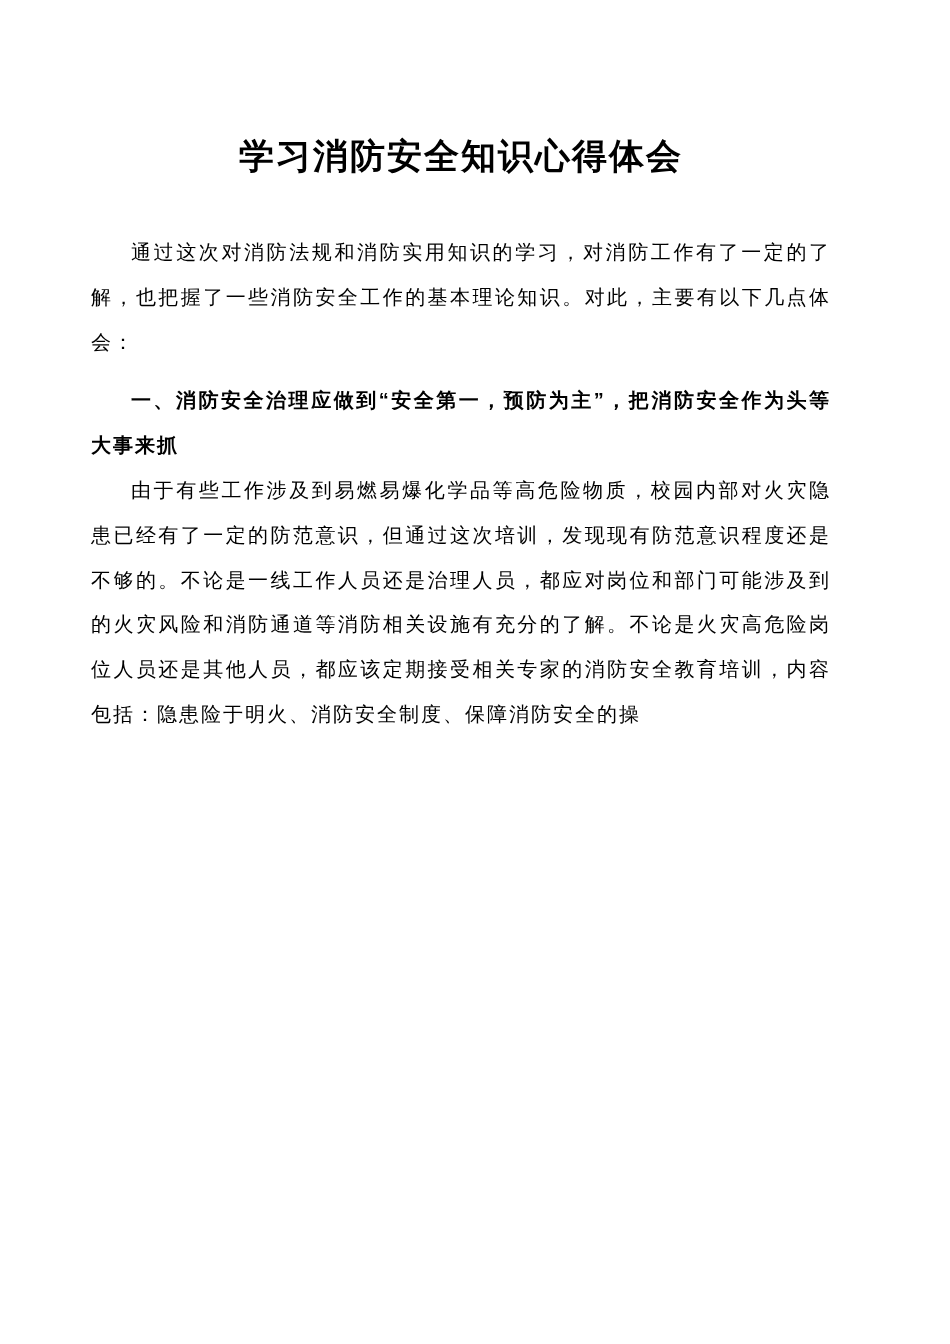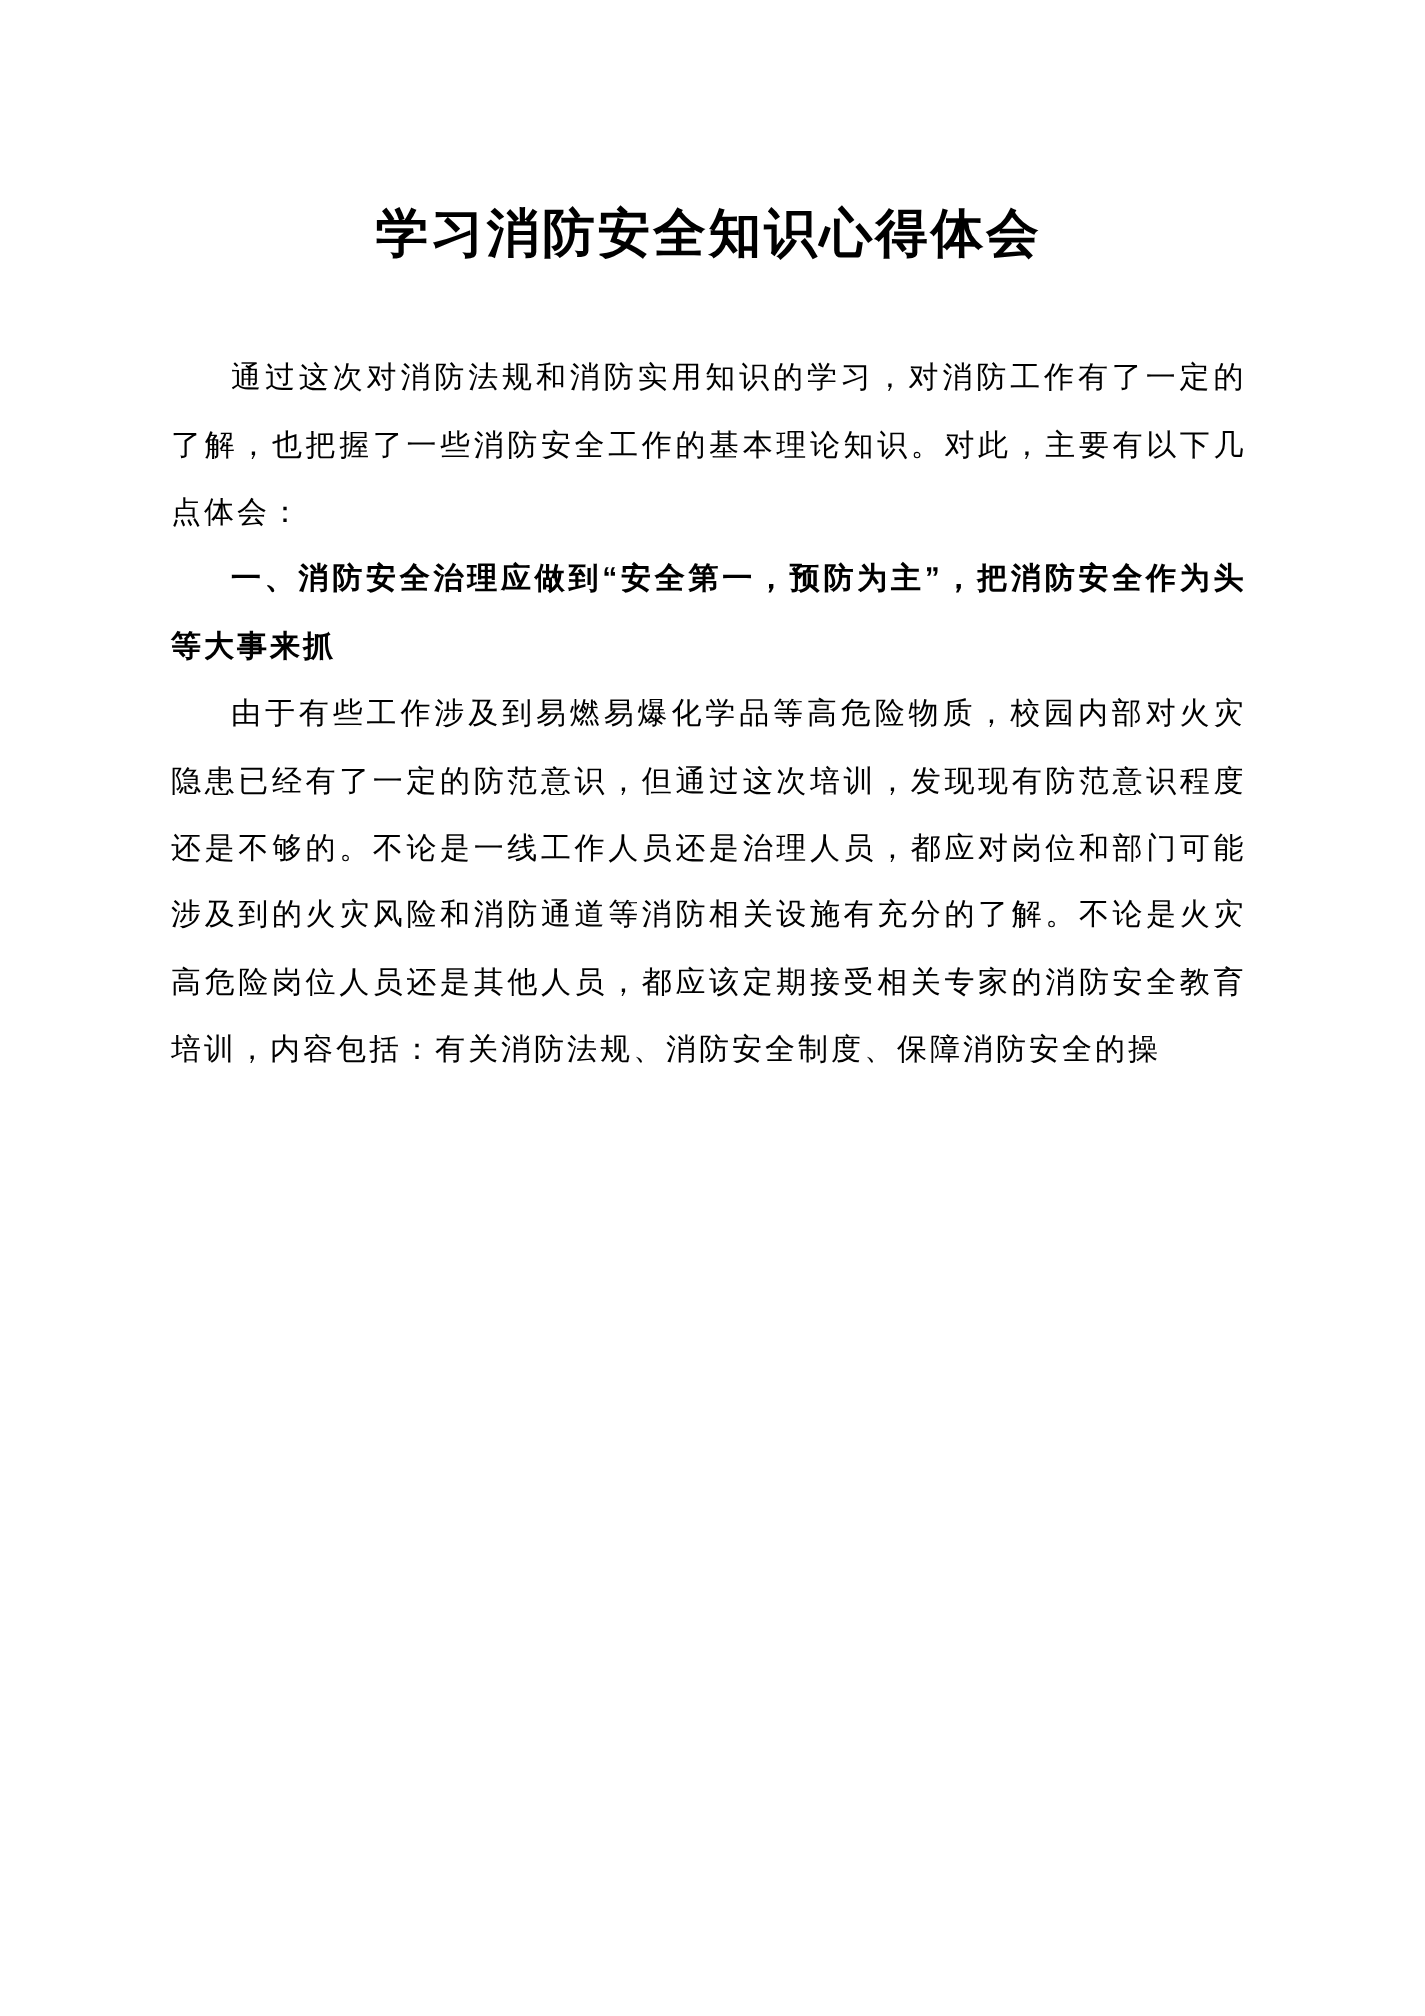--- a/index.html
+++ b/index.html
@@ -8,21 +8,21 @@
     height: 1344px;
     background: #ffffff;
     color: #000000;
     font-family: "Liberation Serif", serif;
     overflow: hidden;
   }
   .page {
     box-sizing: border-box;
     width: 950px;
     height: 1344px;
-    padding: 133px 119px 0 114px;
+    padding: 133px 119px 0 91px;
     background: #ffffff;
   }
   .doc-title {
     font-family: "Liberation Sans", sans-serif;
     font-size: 35px;
     font-weight: 700;
     line-height: 46px;
     text-align: center;
     letter-spacing: 2px;
     margin: 0 0 51px 0;
@@ -32,28 +32,29 @@
     font-size: 20px;
     line-height: 44.8px;
     letter-spacing: 2px;
     text-align: justify;
     text-justify: inter-ideograph;
     text-indent: 2em;
   }
   .para.heading {
     font-family: "Liberation Sans", sans-serif;
     font-weight: 700;
+    margin-top: 14px;
   }
 </style>
 </head>
 <body>
 
 <div class="page">
   <h1 class="doc-title">学习消防安全知识心得体会</h1>
 
   <p class="para">通过这次对消防法规和消防实用知识的学习，对消防工作有了一定的了解，也把握了一些消防安全工作的基本理论知识。对此，主要有以下几点体会：</p>
 
   <p class="para heading">一、消防安全治理应做到“安全第一，预防为主”，把消防安全作为头等大事来抓</p>
 
 
 
-  <p class="para">由于有些工作涉及到易燃易爆化学品等高危险物质，校园内部对火灾隐患已经有了一定的防范意识，但通过这次培训，发现现有防范意识程度还是不够的。不论是一线工作人员还是治理人员，都应对岗位和部门可能涉及到的火灾风险和消防通道等消防相关设施有充分的了解。不论是火灾高危险岗位人员还是其他人员，都应该定期接受相关专家的消防安全教育培训，内容包括：有关消防法规、消防安全制度、保障消防安全的操</p>
+  <p class="para">由于有些工作涉及到易燃易爆化学品等高危险物质，校园内部对火灾隐患已经有了一定的防范意识，但通过这次培训，发现现有防范意识程度还是不够的。不论是一线工作人员还是治理人员，都应对岗位和部门可能涉及到的火灾风险和消防通道等消防相关设施有充分的了解。不论是火灾高危险岗位人员还是其他人员，都应该定期接受相关专家的消防安全教育培训，内容包括：隐患险于明火、消防安全制度、保障消防安全的操</p>
 </div>
 
 </body></html>

